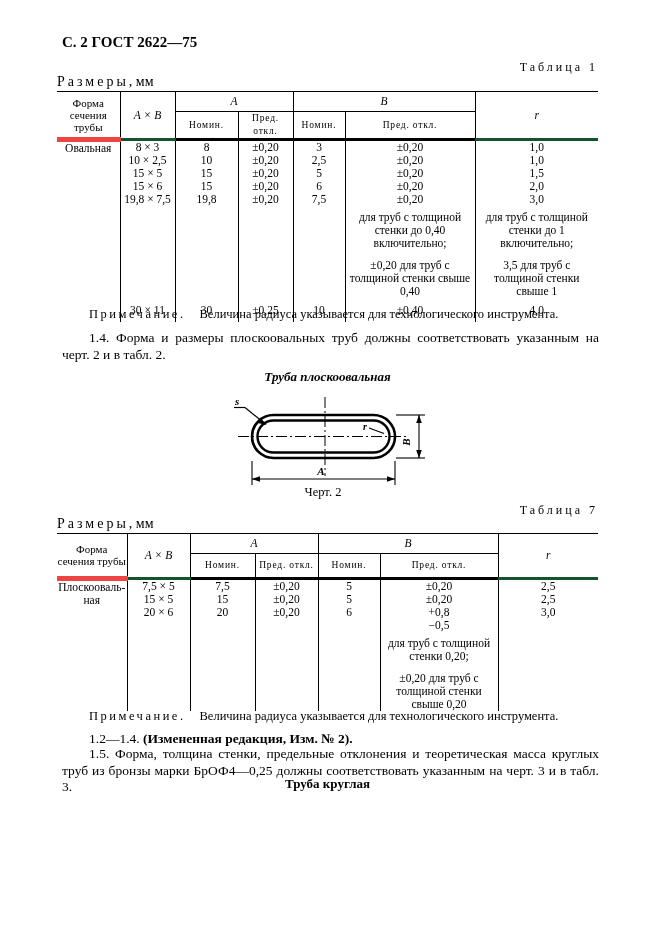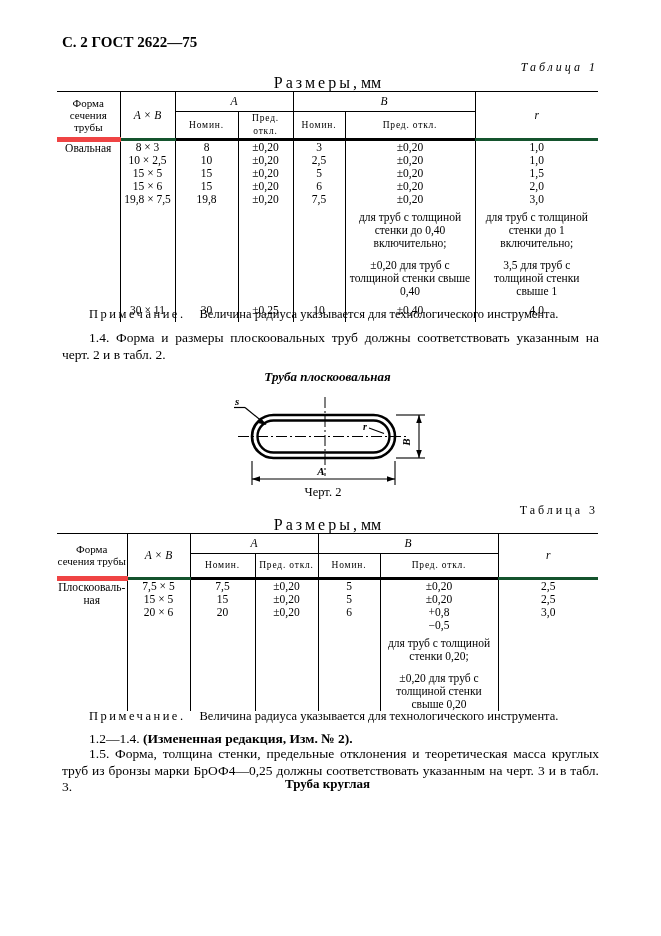--- a/index.html
+++ b/index.html
@@ -4,21 +4,21 @@
 <style>
   html,body{margin:0;padding:0;}
   body{
     width:661px;height:936px;background:#ffffff;color:#000;
     font-family:"Liberation Serif","DejaVu Serif",serif;
     position:relative;overflow:hidden;
   }
   .abs{position:absolute;}
   .doc-header{left:62px;top:34px;font-weight:bold;font-size:15px;}
   .tbl-caption{left:57px;width:541px;text-align:right;font-size:12px;letter-spacing:3px;}
-  .units-line{left:57px;width:541px;text-align:center;font-size:16px;}
+  .units-line{left:57px;width:541px;font-size:14px;}
   .units-word{letter-spacing:3px;}
   .fig-title{left:57px;width:541px;text-align:center;font-weight:bold;font-size:13px;}
 
   table.gost{border-collapse:collapse;table-layout:fixed;position:absolute;
     border-top:1.5px solid #000;font-size:11.5px;line-height:13px;}
   table.gost th,table.gost td{padding:0;text-align:center;font-weight:normal;}
   .vl{border-left:1.5px solid #000;}
   .th-form{font-size:11px;line-height:12px;vertical-align:middle;border-bottom:5px solid #ef4444;}
   .th-axb,.th-r{font-style:italic;font-size:11.5px;vertical-align:middle;border-bottom:3px solid #14532d;}
   .th-span{font-style:italic;font-size:11.5px;height:19px;vertical-align:middle;border-bottom:1.2px solid #000;}
@@ -37,21 +37,21 @@
 
   svg text{font-family:"Liberation Serif","DejaVu Serif",serif;}
   .dimlabel{font-style:italic;font-weight:bold;font-size:11px;}
   .figcap{font-size:12.5px;}
 </style>
 </head>
 <body>
 
 <div class="abs doc-header">С. 2 ГОСТ 2622—75</div>
 
-<div class="abs tbl-caption" style="top:60px;font-style:italic;">Таблица 1</div>
+<div class="abs tbl-caption" style="top:60px;">Таблица 1</div>
 <div class="abs units-line" style="top:74px;"><span class="units-word">Размеры</span><span>, мм</span></div>
 
 <table class="gost" id="t1" style="left:57px;top:91px;width:541px;">
   <colgroup>
       <col style="width:63px">
       <col style="width:55px">
       <col style="width:63px">
       <col style="width:55px">
       <col style="width:52px">
       <col style="width:130px">
@@ -171,21 +171,21 @@
   <line x1="24" y1="69" x2="24" y2="93" stroke="#000" stroke-width="1.1"></line>
   <line x1="167" y1="69" x2="167" y2="93" stroke="#000" stroke-width="1.1"></line>
   <line x1="24" y1="87" x2="167" y2="87" stroke="#000" stroke-width="1.1"></line>
   <polygon points="24,87 32,84.2 32,89.8" fill="#000"></polygon>
   <polygon points="167,87 159,84.2 159,89.8" fill="#000"></polygon>
   <text x="93" y="83" class="dimlabel" text-anchor="middle">A</text>
 
   <text x="95" y="104" class="figcap" text-anchor="middle">Черт. 2</text>
 </svg>
 
-<div class="abs tbl-caption" style="top:503px;">Таблица 3</div>
+<div class="abs tbl-caption" style="top:503px;">Таблица 7</div>
 <div class="abs units-line" style="top:516px;"><span class="units-word">Размеры</span><span>, мм</span></div>
 
 <table class="gost" id="t2" style="left:57px;top:533px;width:541px;">
   <colgroup>
       <col style="width:70px">
       <col style="width:63px">
       <col style="width:65px">
       <col style="width:63px">
       <col style="width:62px">
       <col style="width:118px">

